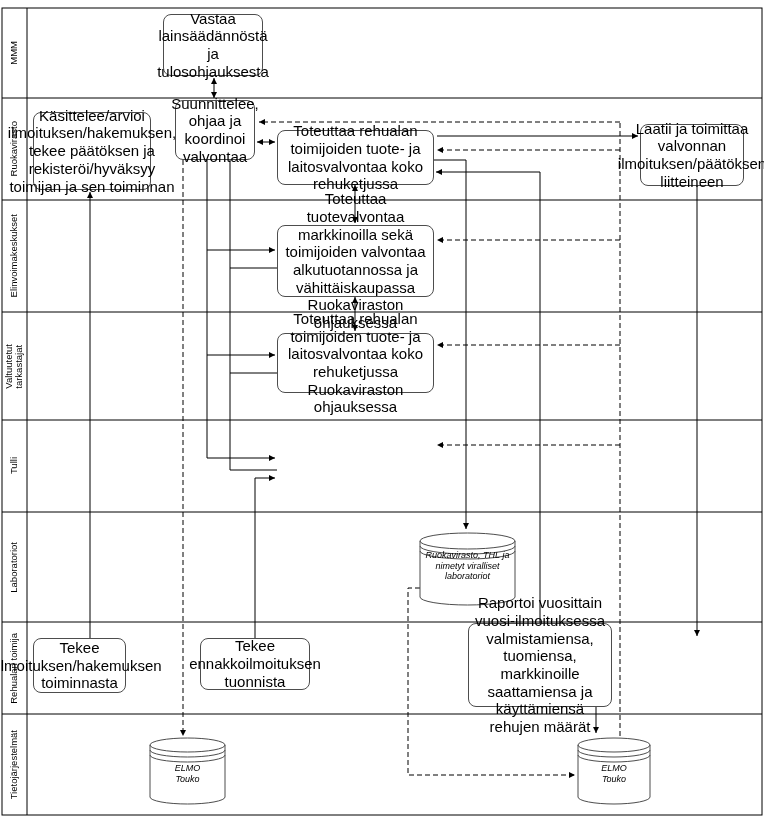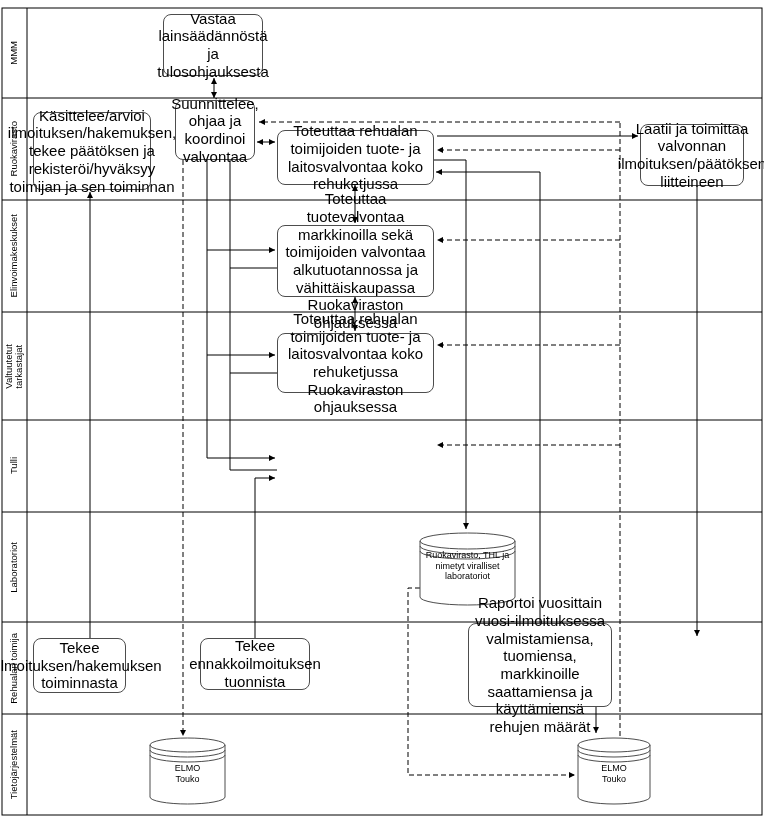--- a/index.html
+++ b/index.html
@@ -10,21 +10,21 @@
   svg{position:absolute;left:0;top:0;}
   .node{
     position:absolute;box-sizing:border-box;background:#ffffff;
     border:1px solid #4d4d4d;border-radius:8px;
     display:flex;align-items:center;justify-content:center;text-align:center;
     font-size:15px;line-height:1.18;padding:2px 3px;z-index:3;
   }
   .cyl-text{
     position:absolute;box-sizing:border-box;z-index:4;background:transparent;
     display:flex;align-items:flex-start;justify-content:center;text-align:center;
-    font-size:9px;line-height:1.18;white-space:pre-line;
+    font-size:9px;line-height:1.18;white-space:pre-line;font-style:italic;
   }
   .lane-label{
     position:absolute;left:2px;width:25px;z-index:2;
     display:flex;align-items:center;justify-content:center;
   }
   .lane-label span{
     writing-mode:vertical-rl;transform:rotate(180deg);
     font-size:9.5px;text-align:center;white-space:pre-line;line-height:1.1;
     max-height:100%;
   }

